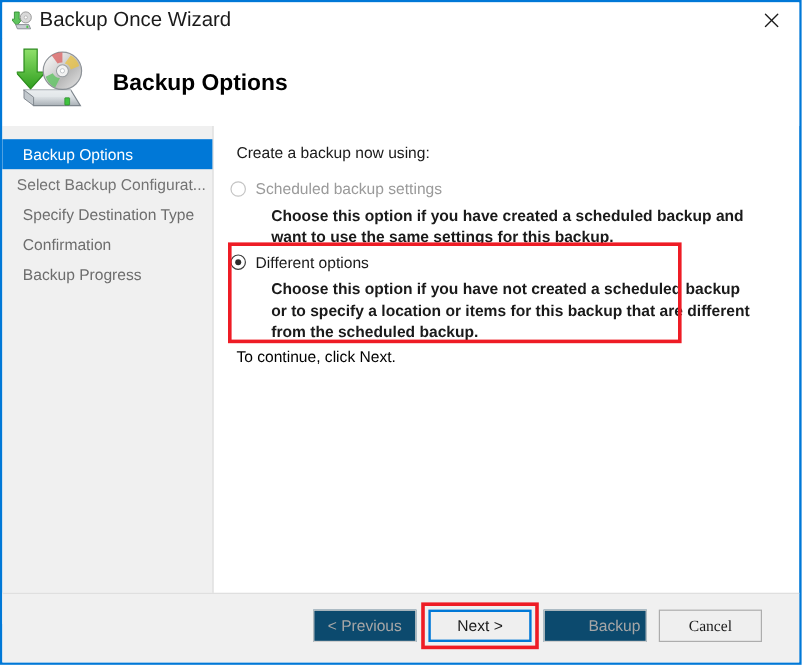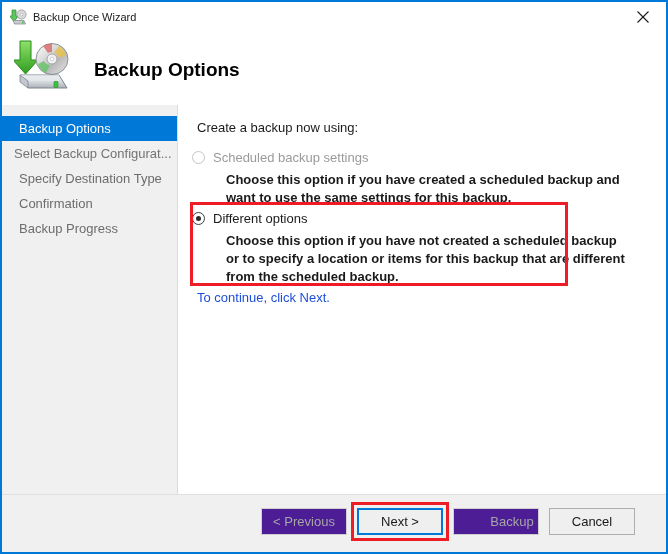--- a/index.html
+++ b/index.html
@@ -35,21 +35,21 @@
     background: #ffffff;
   }
   .titlebar-icon {
     position: absolute;
     left: 8px; top: 6px;
     width: 18px; height: 18px;
   }
   .titlebar-text {
     position: absolute;
     left: 31px; top: 6px;
-    font-size: 11px;
+    font-size: 17px;
     color: #1a1a1a;
     line-height: 18px;
     white-space: nowrap;
   }
   .close-button {
     position: absolute;
     right: 0; top: 0;
     width: 46px; height: 29px;
     display: flex;
     align-items: center;
@@ -187,21 +187,21 @@
     position: absolute;
     border: 3px solid #ee1c25;
     box-sizing: border-box;
     pointer-events: none;
   }
 
   .continue-text {
     position: absolute;
     left: 18px; top: 185px;
     font-size: 13px;
-    color: #1d4ed8;
+    color: #000000;
     white-space: nowrap;
   }
 
   
   .footer {
     position: absolute;
     left: 0; top: 492px;
     width: 664px;
     height: 58px;
     background: #f0f0f0;
@@ -220,21 +220,21 @@
     font-size: 13px;
     color: #1a1a1a;
     text-align: center;
     line-height: 25px;
     cursor: default;
     padding: 0;
   }
   .btn.disabled {
     color: #a6a6a6;
     border-color: #cfcfcf;
-    background: #4c1d95;
+    background: #0c4a6e;
   }
   .btn.focused {
     border: 2px solid #0078d7;
     line-height: 23px;
   }
 </style>
 </head>
 <body>
 
 <div class="window">
@@ -343,16 +343,16 @@
   </div>
 
   <div class="footer">
     <button class="btn disabled" style="left:259px;">&lt; Previous</button>
 
     <button class="btn focused" style="left:355px;">Next &gt;</button>
     <div class="annot" style="left:349px; top:7px; width:98px; height:39px;"></div>
 
     <button class="btn disabled" style="left:451px;padding-left:32px;">Backup</button>
 
-    <button class="btn" style="left:547px;">Cancel</button>
+    <button class="btn" style="left:547px;font-family:Liberation Serif, serif;">Cancel</button>
   </div>
 
 </div>
 
 </body></html>

